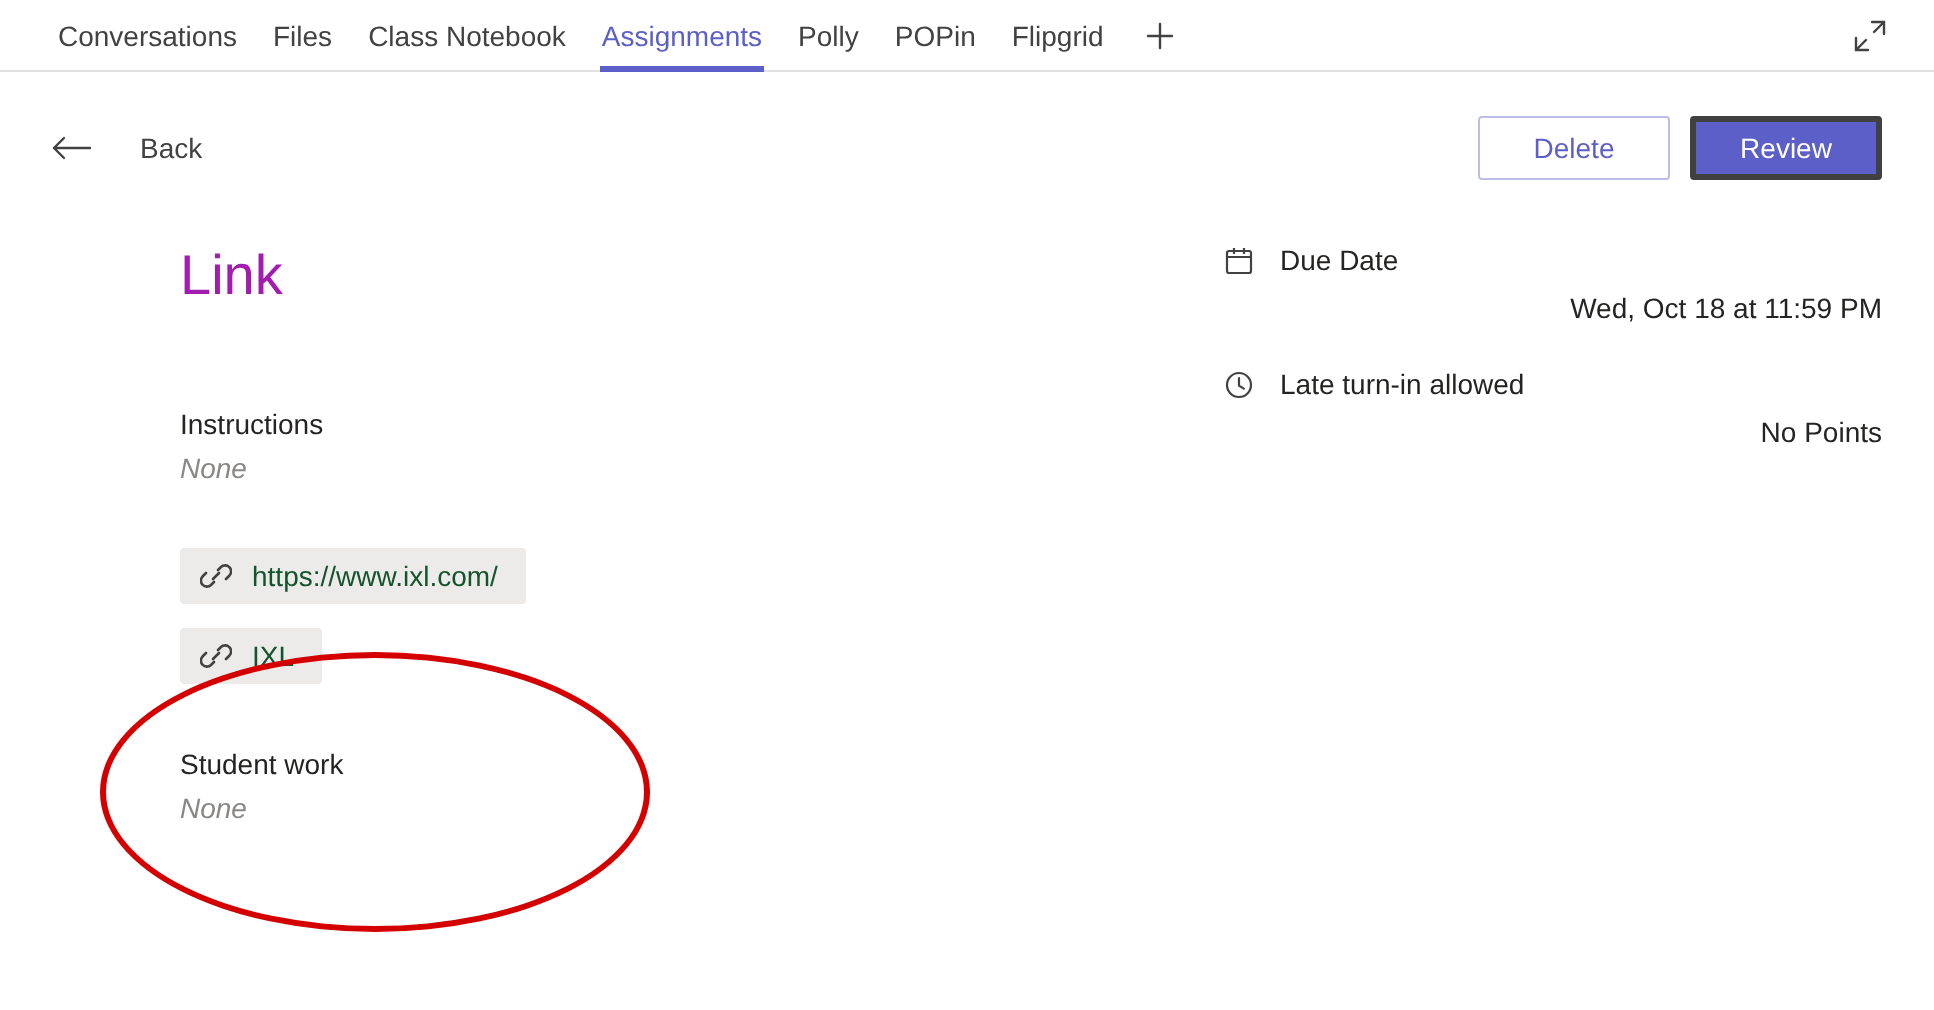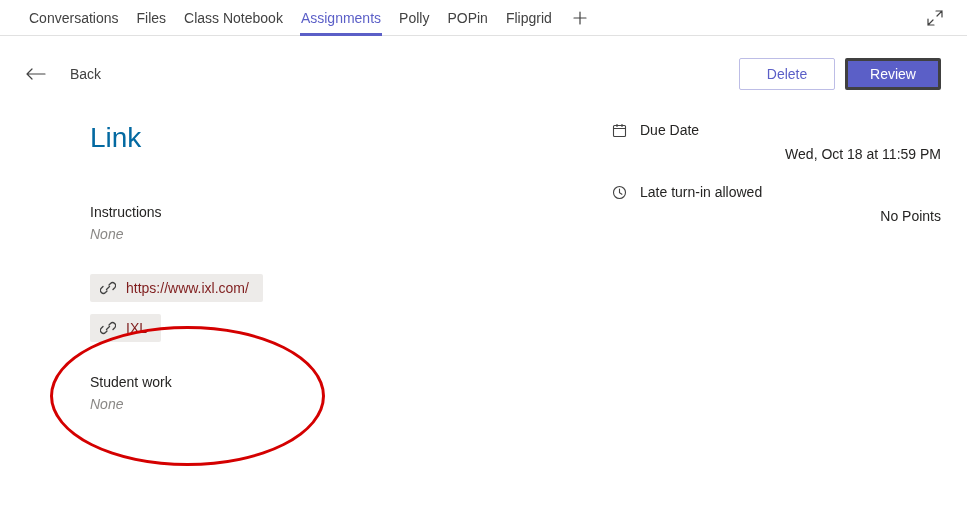--- a/index.html
+++ b/index.html
@@ -100,21 +100,21 @@
   .body-cols {
     display: flex;
     padding: 18px 26px 0 90px;
     gap: 40px;
   }
   .col-left { flex: 0 0 430px; }
   .col-right { flex: 1 1 auto; padding-left: 50px; }
   .title {
     font-size: 28px;
     font-weight: 350;
-    color: #0369a1;
+    color: #a21caf;
     margin-bottom: 50px;
   }
   .section-label {
     font-size: 14px;
     color: #252423;
     margin-bottom: 6px;
   }
   .none-val {
     color: #8a8886;
     font-style: italic;
@@ -123,21 +123,21 @@
   .section { margin-bottom: 26px; }
   .ref-chip {
     display: inline-flex;
     align-items: center;
     gap: 10px;
     background: #edebe9;
     padding: 6px 14px 6px 10px;
     margin: 6px 0;
     border-radius: 2px;
     font-size: 14px;
-    color: #7f1d1d;
+    color: #14532d;
     cursor: pointer;
   }
   .meta-row {
     display: flex;
     align-items: flex-start;
     gap: 12px;
     margin-bottom: 8px;
     color: #252423;
   }
   .meta-icon {

